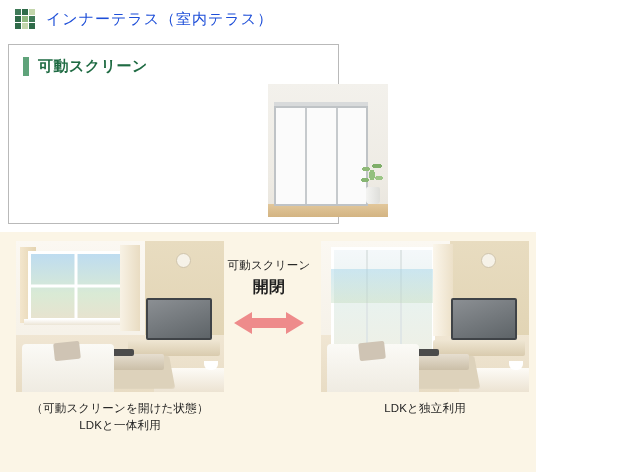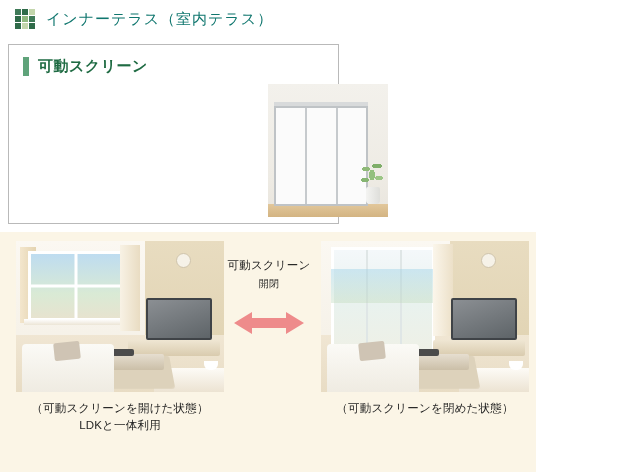--- a/index.html
+++ b/index.html
@@ -33,21 +33,21 @@
     display: grid;
     grid-template-columns: repeat(3, 1fr);
     grid-template-rows: repeat(3, 1fr);
     gap: 1px;
     flex: 0 0 auto;
     margin-right: 11px;
   }
   .grid-icon i { display: block; }
   .header-title {
     font-size: 15px;
-    color: #0f766e;
+    color: #1d4ed8;
     letter-spacing: 1px;
     font-weight: normal;
     white-space: nowrap;
   }
 
   
   .info-panel {
     position: absolute;
     left: 8px;
     top: 44px;
@@ -302,24 +302,25 @@
     width: 90px;
     text-align: center;
   }
   .callout-line1 {
     font-size: 11.5px;
     color: #1f1f1f;
     white-space: nowrap;
     letter-spacing: 0.2px;
   }
   .callout-line2 {
-    font-size: 10px;
+    font-size: 16px;
     color: #1f1f1f;
     margin-top: 4px;
     letter-spacing: 0.2px;
+    font-weight: bold;
   }
   .arrow-wrap {
     position: absolute;
     left: 234px;
     top: 78px;
     width: 70px;
     height: 26px;
   }
   .arrow-wrap svg { display: block; }
 
@@ -425,16 +426,16 @@
     <div class="rm-table-obj"></div>
     <div class="rm-sofa"></div>
     <div class="rm-cushion"></div>
   </div>
 
   <div class="caption caption-left">
     <div>（可動スクリーンを開けた状態）</div>
     <div>LDKと一体利用</div>
   </div>
   <div class="caption caption-right">
-    <div>（可動スクリーンを閉めた状態）</div>
+    <div>LDKと独立利用</div>
   </div>
 
 </div>
 
 </body></html>

